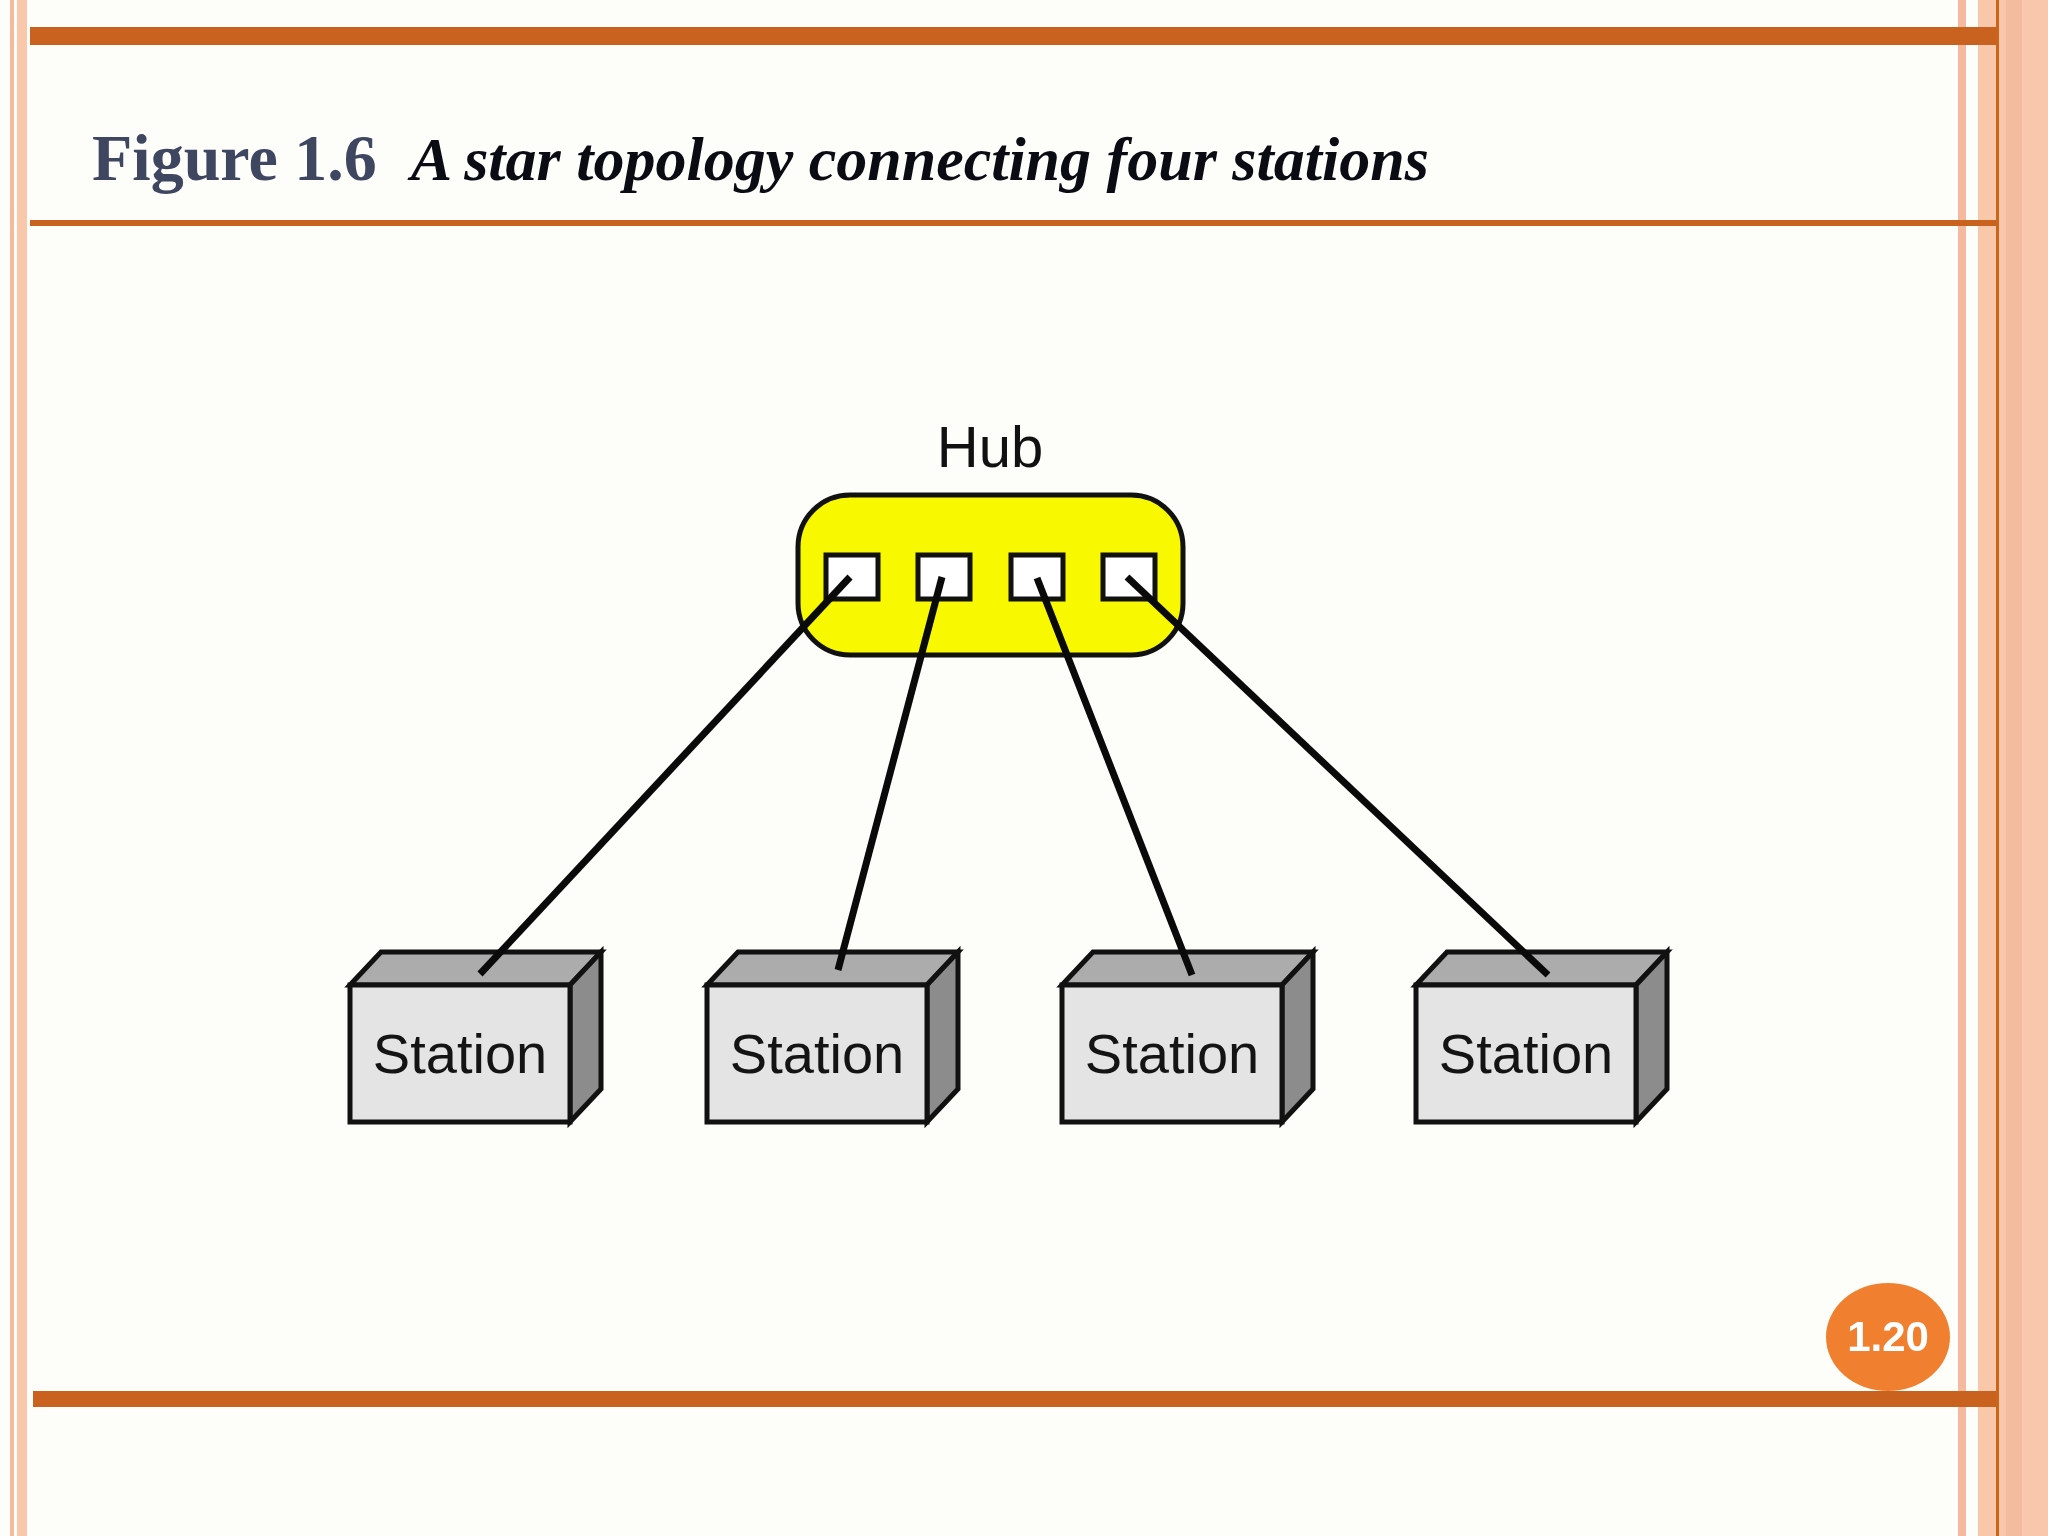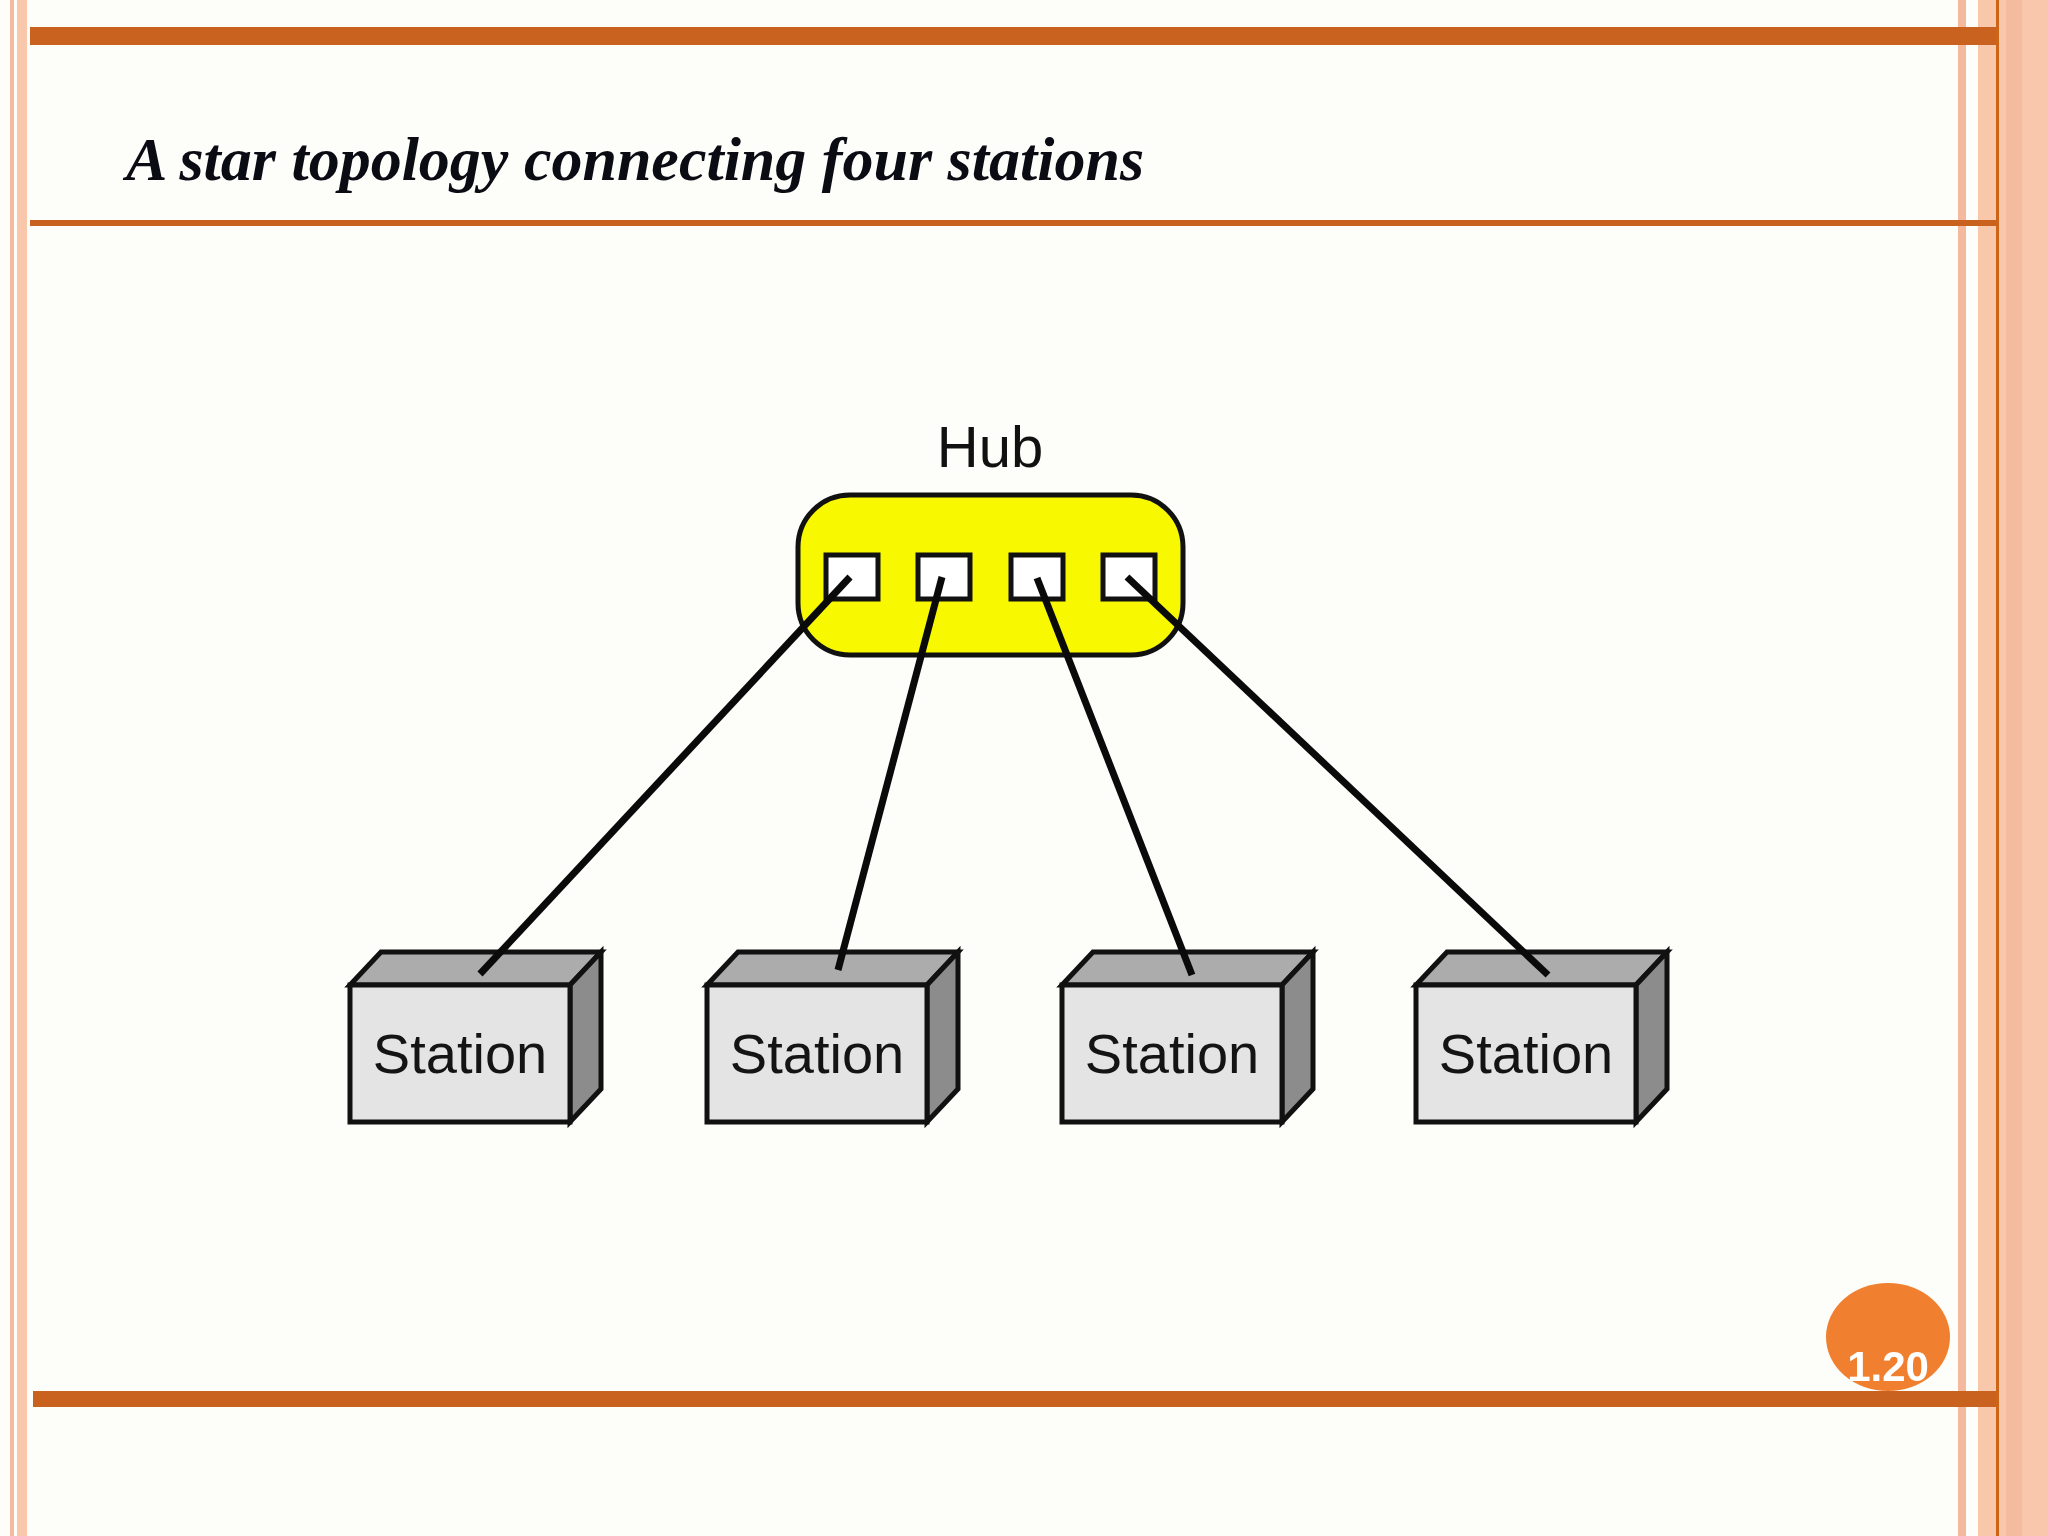--- a/index.html
+++ b/index.html
@@ -44,21 +44,21 @@
     font-size:58px;fill:#111111;text-anchor:middle;
   }
   .station-label-text{
     font-family:"Liberation Sans","DejaVu Sans",sans-serif;
     font-size:56px;fill:#141414;text-anchor:middle;
   }
   
   .page-badge{
     position:absolute;left:1826px;top:1283px;width:124px;height:108px;
     background:#F0802F;border-radius:50%;z-index:5;
-    display:flex;align-items:flex-end;justify-content:center;
+    display:flex;align-items:center;justify-content:center;
   }
   .page-badge span{
     color:#FFFFFF;font-weight:bold;font-size:42px;
     font-family:"Liberation Sans","DejaVu Sans",sans-serif;
   }
 </style>
 </head>
 <body>
 
 <div class="v-stripe stripe-left-1"></div>
@@ -67,20 +67,21 @@
 <div class="v-stripe stripe-right-2"></div>
 <div class="v-stripe stripe-right-band"></div>
 <div class="v-stripe stripe-right-band-inner"></div>
 <div class="v-stripe stripe-right-line"></div>
 
 <div class="h-bar bar-top"></div>
 <div class="h-bar line-under-title"></div>
 <div class="h-bar bar-bottom"></div>
 
 <div class="title-row">
+  <span class="figure-label">Figure 1.6</span>
   <span class="figure-caption">A star topology connecting four stations</span>
 </div>
 
 <svg class="diagram-svg" width="2048" height="1536" viewBox="0 0 2048 1536">
 
   <rect x="798" y="495" width="385" height="160" rx="52" ry="52" stroke="#111111" stroke-width="5" fill="#F8F800"></rect>
 
   <rect x="826" y="555" width="52" height="44" fill="#FFFFFF" stroke="#111111" stroke-width="5"></rect>
   <rect x="918" y="555" width="52" height="44" fill="#FFFFFF" stroke="#111111" stroke-width="5"></rect>
   <rect x="1011" y="555" width="52" height="44" fill="#FFFFFF" stroke="#111111" stroke-width="5"></rect>

